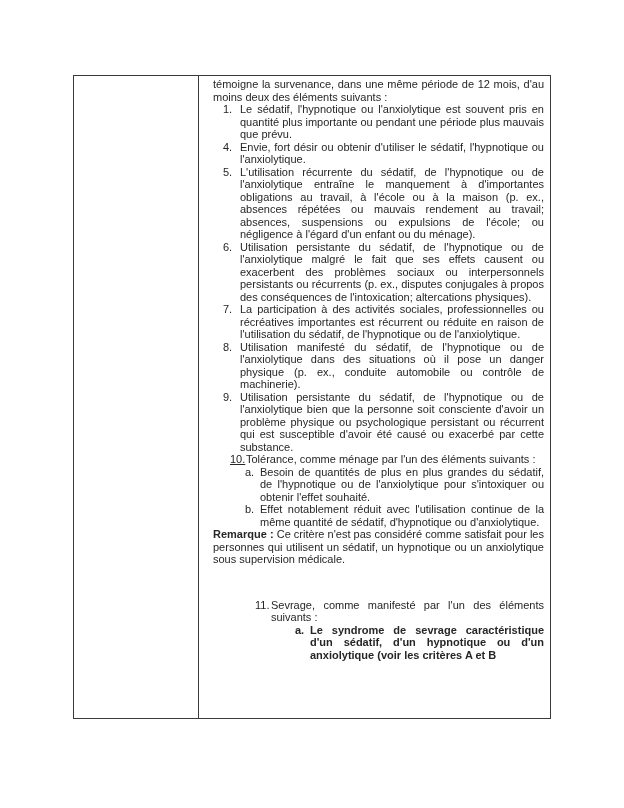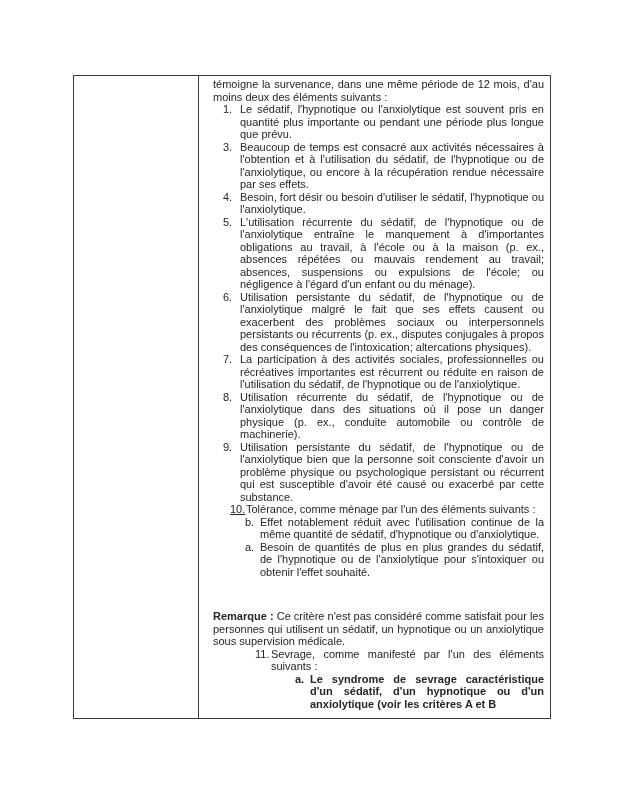--- a/index.html
+++ b/index.html
@@ -36,61 +36,60 @@
     line-height: 12.5px;
     color: #262626;
     text-align: justify;
     overflow: hidden;
   }
   .intro { margin: 0; }
   .item { padding-left: 27px; }
   .item .num { display: inline-block; width: 17px; margin-left: -17px; }
   .item-2d { padding-left: 33px; }
   .item-2d .num { display: inline-block; width: 16px; margin-left: -16px; text-decoration: underline; }
-  .item-11 { padding-left: 58px; }
+  .item-11 { padding-left: 58px; margin-top: 33px; }
   .item-11 .num { display: inline-block; width: 16px; margin-left: -16px; }
   .sub { padding-left: 47px; }
   .sub .num { display: inline-block; width: 15px; margin-left: -15px; }
   .sub-11 { padding-left: 97px; font-weight: bold; }
   .sub-11 .num { display: inline-block; width: 15px; margin-left: -15px; }
-  .remark { padding-left: 0; margin-top: 32px; }
+  .remark { padding-left: 0; }
   .bold { font-weight: bold; }
 </style>
 </head>
 <body>
 
 <div class="page">
   <div class="doc-table">
     <div class="cell-left"></div>
     <div class="cell-right">
 
       <div class="intro">témoigne la survenance, dans une même période de 12 mois, d'au moins deux des éléments suivants :</div>
 
-      <div class="item"><span class="num">1.</span><span>Le sédatif, l'hypnotique ou l'anxiolytique est souvent pris en quantité plus importante ou pendant une période plus longue que prévu.</span></div>
+      <div class="item"><span class="num">1.</span><span>Le sédatif, l'hypnotique ou l'anxiolytique est souvent pris en quantité plus importante ou pendant une période plus mauvais que prévu.</span></div>
 
 
-      <div class="item"><span class="num">3.</span><span>Beaucoup de temps est consacré aux activités nécessaires à l'obtention et à l'utilisation du sédatif, de l'hypnotique ou de l'anxiolytique, ou encore à la récupération rendue nécessaire par ses effets.</span></div>
 
-      <div class="item"><span class="num">4.</span><span>Besoin, fort désir ou besoin d'utiliser le sédatif, l'hypnotique ou l'anxiolytique.</span></div>
+      <div class="item"><span class="num">4.</span><span>Envie, fort désir ou obtenir d'utiliser le sédatif, l'hypnotique ou l'anxiolytique.</span></div>
 
       <div class="item"><span class="num">5.</span><span>L'utilisation récurrente du sédatif, de l'hypnotique ou de l'anxiolytique entraîne le manquement à d'importantes obligations au travail, à l'école ou à la maison (p. ex., absences répétées ou mauvais rendement au travail; absences, suspensions ou expulsions de l'école; ou négligence à l'égard d'un enfant ou du ménage).</span></div>
 
       <div class="item"><span class="num">6.</span><span>Utilisation persistante du sédatif, de l'hypnotique ou de l'anxiolytique malgré le fait que ses effets causent ou exacerbent des problèmes sociaux ou interpersonnels persistants ou récurrents (p. ex., disputes conjugales à propos des conséquences de l'intoxication; altercations physiques).</span></div>
 
       <div class="item"><span class="num">7.</span><span>La participation à des activités sociales, professionnelles ou récréatives importantes est récurrent ou réduite en raison de l'utilisation du sédatif, de l'hypnotique ou de l'anxiolytique.</span></div>
 
-      <div class="item"><span class="num">8.</span><span>Utilisation récurrente du sédatif, de l'hypnotique ou de l'anxiolytique dans des situations où il pose un danger physique (p. ex., conduite automobile ou contrôle de machinerie).</span></div>
+      <div class="item"><span class="num">8.</span><span>Utilisation manifesté du sédatif, de l'hypnotique ou de l'anxiolytique dans des situations où il pose un danger physique (p. ex., conduite automobile ou contrôle de machinerie).</span></div>
 
       <div class="item"><span class="num">9.</span><span>Utilisation persistante du sédatif, de l'hypnotique ou de l'anxiolytique bien que la personne soit consciente d'avoir un problème physique ou psychologique persistant ou récurrent qui est susceptible d'avoir été causé ou exacerbé par cette substance.</span></div>
 
       <div class="item item-2d"><span class="num">10.</span><span>Tolérance, comme ménage par l'un des éléments suivants :</span></div>
 
+      <div class="sub"><span class="num">a.</span><span>Besoin de quantités de plus en plus grandes du sédatif, de l'hypnotique ou de l'anxiolytique pour s'intoxiquer ou obtenir l'effet souhaité.</span></div>
+
       <div class="sub"><span class="num">b.</span><span>Effet notablement réduit avec l'utilisation continue de la même quantité de sédatif, d'hypnotique ou d'anxiolytique.</span></div>
-
-      <div class="sub"><span class="num">a.</span><span>Besoin de quantités de plus en plus grandes du sédatif, de l'hypnotique ou de l'anxiolytique pour s'intoxiquer ou obtenir l'effet souhaité.</span></div>
 
       <div class="remark"><span class="bold">Remarque :</span><span> Ce critère n'est pas considéré comme satisfait pour les personnes qui utilisent un sédatif, un hypnotique ou un anxiolytique sous supervision médicale.</span></div>
 
       <div class="item item-11"><span class="num">11.</span><span>Sevrage, comme manifesté par l'un des éléments suivants :</span></div>
 
       <div class="sub sub-11"><span class="num">a.</span><span>Le syndrome de sevrage caractéristique d'un sédatif, d'un hypnotique ou d'un anxiolytique (voir les critères A et B</span></div>
 
     </div>
   </div>
 </div>

